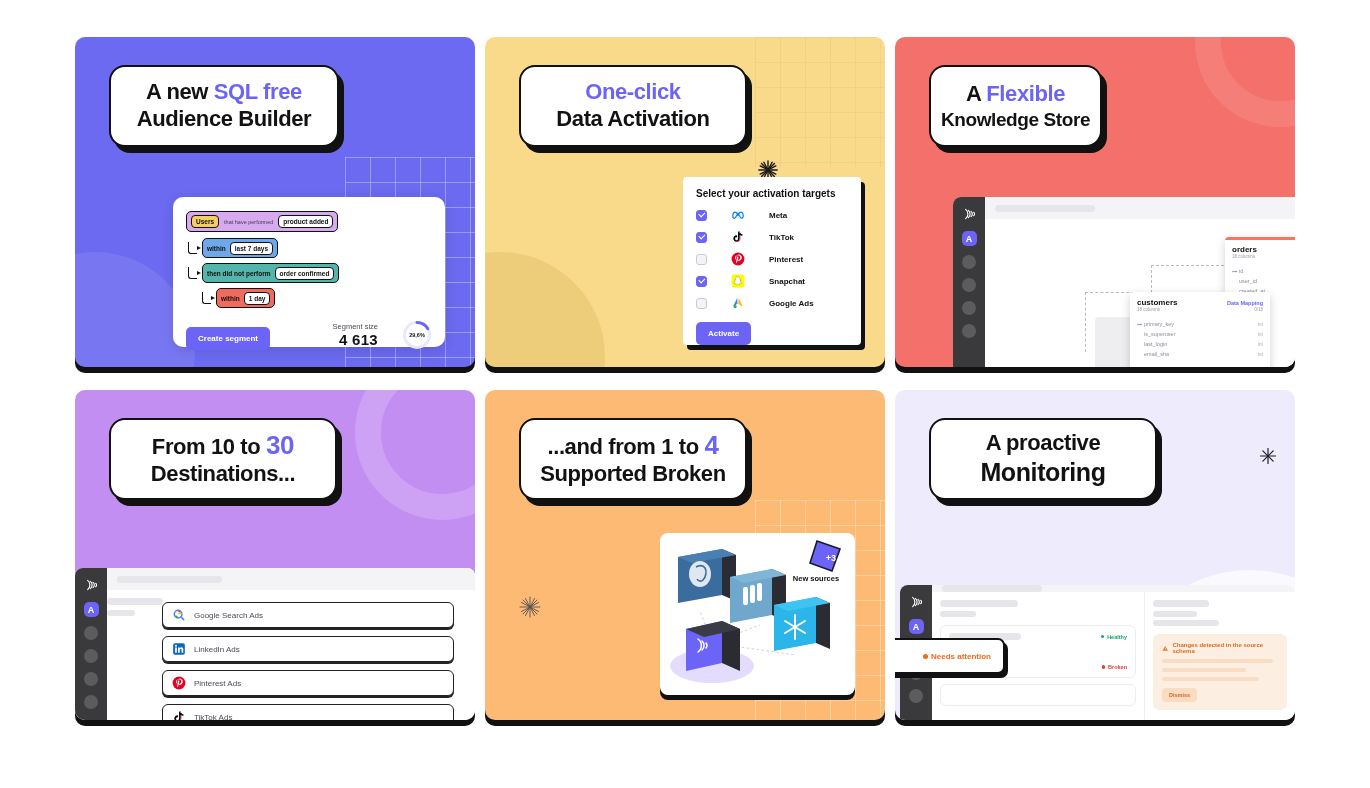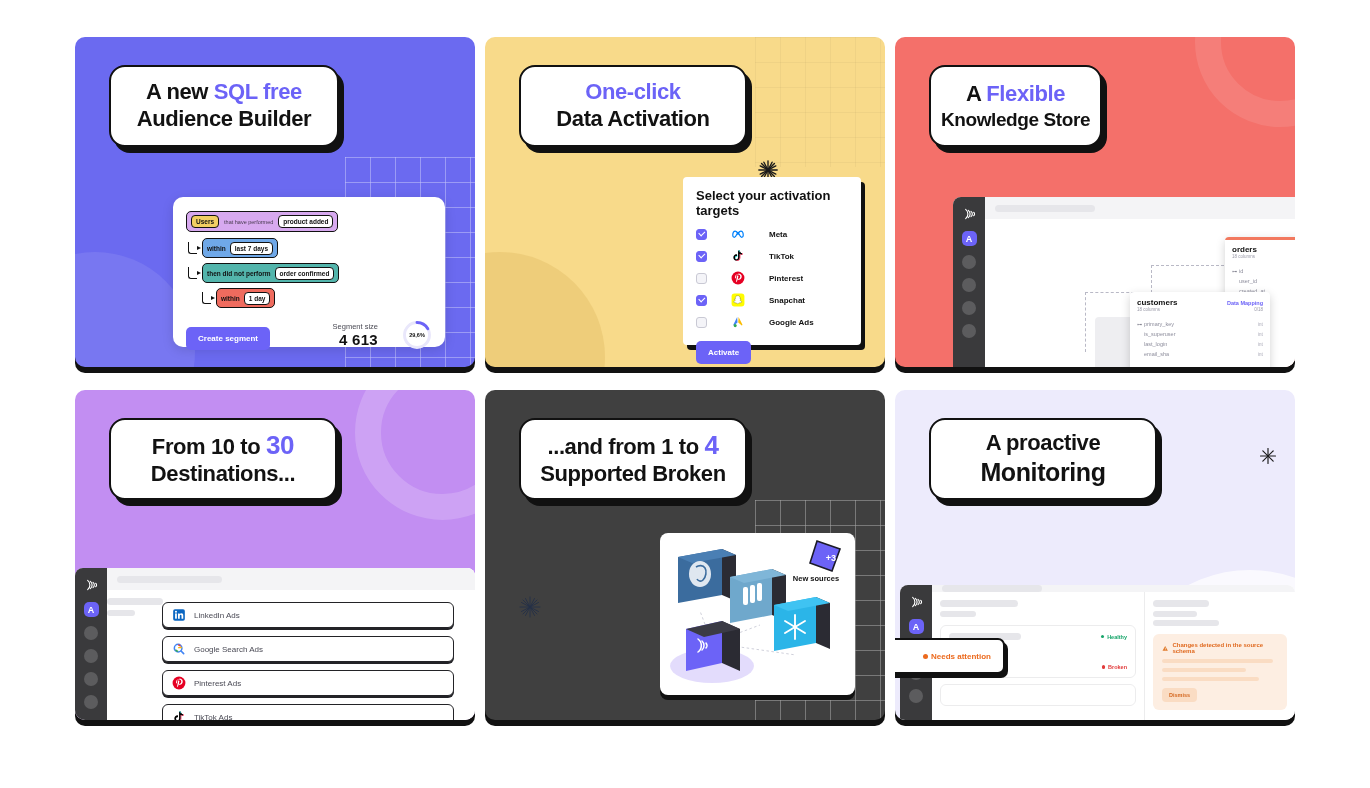--- a/index.html
+++ b/index.html
@@ -144,21 +144,21 @@
   .seg-metric .lbl { font-size: 7.5px; color: #4b4b55; }
   .seg-metric .val { font-size: 15px; font-weight: bold; color: #111; letter-spacing: 0.3px; margin-left: 13px; }
 
   
   .act-panel {
     position: absolute; background: #fff;
     border-radius: 4px;
     box-shadow: 4px 5px 0 0 #111;
     padding: 11px 13px;
   }
-  .act-title { font-size: 13px; font-weight: bold; color: #111; margin-bottom: 9px; }
+  .act-title { font-size: 10px; font-weight: bold; color: #111; margin-bottom: 9px; }
   .act-row { display: flex; align-items: center; gap: 24px; margin-bottom: 8px; }
   .cbox {
     width: 11px; height: 11px; border-radius: 3px;
     border: 1px solid #c9c9d4; background: #f4f4f8;
     display: flex; align-items: center; justify-content: center;
     flex: none; cursor: pointer;
   }
   .cbox.on { background: #6C63F7; border-color: #6C63F7; }
   .cbox.on::after {
     content: ""; width: 5px; height: 2.5px;
@@ -526,58 +526,58 @@
       <div class="app-main">
         <div class="topbar">
           <div class="skel" style="width:105px"></div>
         </div>
         <div class="skel" style="position:absolute; left:0; top:30px; width:56px; height:7px;"></div>
         <div class="skel" style="position:absolute; left:0; top:42px; width:28px; height:6px;"></div>
 
         <div style="position:absolute; left:55px; top:34px; width:292px;">
           <div class="dest-row">
             <svg class="brand-ico" viewBox="0 0 24 24">
-              <rect x="2" y="2" width="20" height="20" rx="3" fill="#0A66C2"></rect>
-              <rect x="5.3" y="9.3" width="3" height="9" fill="#fff"></rect>
-              <circle cx="6.8" cy="6.3" r="1.8" fill="#fff"></circle>
-              <path d="M10.3 9.3h2.9v1.3c.5-.9 1.6-1.5 2.9-1.5 2.2 0 3.2 1.4 3.2 3.9v5.3h-3v-4.8c0-1.2-.4-1.9-1.4-1.9-1 0-1.6.7-1.6 1.9v4.8h-3z" fill="#fff"></path>
-            </svg>
-            <span class="dest-name">LinkedIn Ads</span>
-          </div>
-          <div class="dest-row">
-            <svg class="brand-ico" viewBox="0 0 24 24">
               <circle cx="10.5" cy="10.5" r="6.5" fill="none" stroke="#4285F4" stroke-width="2.6"></circle>
               <line x1="15.5" y1="15.5" x2="20" y2="20" stroke="#4285F4" stroke-width="2.8" stroke-linecap="round"></line>
               <path d="M10.5 4a6.5 6.5 0 0 1 5.3 2.7l-2 1.5A4 4 0 0 0 10.5 6.5z" fill="#EA4335"></path>
               <path d="M16.8 8.5a6.5 6.5 0 0 1 .2 2h-6.5V8.5z" fill="#FBBC05"></path>
               <path d="M10.5 17a6.5 6.5 0 0 1-5.6-3.2l2.1-1.3a4 4 0 0 0 3.5 2z" fill="#34A853"></path>
             </svg>
             <span class="dest-name">Google Search Ads</span>
           </div>
           <div class="dest-row">
             <svg class="brand-ico" viewBox="0 0 24 24">
+              <rect x="2" y="2" width="20" height="20" rx="3" fill="#0A66C2"></rect>
+              <rect x="5.3" y="9.3" width="3" height="9" fill="#fff"></rect>
+              <circle cx="6.8" cy="6.3" r="1.8" fill="#fff"></circle>
+              <path d="M10.3 9.3h2.9v1.3c.5-.9 1.6-1.5 2.9-1.5 2.2 0 3.2 1.4 3.2 3.9v5.3h-3v-4.8c0-1.2-.4-1.9-1.4-1.9-1 0-1.6.7-1.6 1.9v4.8h-3z" fill="#fff"></path>
+            </svg>
+            <span class="dest-name">LinkedIn Ads</span>
+          </div>
+          <div class="dest-row">
+            <svg class="brand-ico" viewBox="0 0 24 24">
               <circle cx="12" cy="12" r="11" fill="#E60023"></circle>
               <path d="M12.3 5.5c-3.7 0-5.6 2.5-5.6 4.6 0 1.3.5 2.4 1.6 2.8.2.1.3 0 .4-.2l.2-.6c0-.2 0-.3-.1-.4-.4-.5-.6-1-.6-1.8 0-2.1 1.6-4 4.2-4 2.3 0 3.5 1.4 3.5 3.2 0 2.4-1.1 4.4-2.7 4.4-.9 0-1.5-.7-1.3-1.6.3-1.1.8-2.2.8-3 0-.7-.4-1.3-1.2-1.3-.9 0-1.7 1-1.7 2.3 0 .8.3 1.4.3 1.4l-1.1 4.7c-.3 1.4-.1 3.2 0 3.3 0 .1.2.1.2 0 .1-.1 1.2-1.5 1.6-2.9l.6-2.3c.3.6 1.2 1.1 2.2 1.1 2.9 0 4.8-2.6 4.8-6.1 0-2.6-2.2-5-5.6-5z" fill="#fff"></path>
             </svg>
             <span class="dest-name">Pinterest Ads</span>
           </div>
           <div class="dest-row">
             <svg class="brand-ico" viewBox="0 0 24 24">
               <path d="M16.6 5.8c-.9-.9-1.4-2-1.5-3.3h-3v12.4c0 1.4-1.2 2.6-2.6 2.6s-2.6-1.2-2.6-2.6 1.2-2.6 2.6-2.6c.3 0 .5 0 .8.1V9.3c-.3 0-.5-.1-.8-.1C6.4 9.2 4 11.6 4 14.6S6.4 20 9.5 20s5.5-2.4 5.5-5.4V8.5c1.1.8 2.4 1.2 3.8 1.2V6.8c-.8 0-1.6-.3-2.2-1z" fill="#010101"></path>
               <path d="M15.2 4.5c-.7-.7-1.2-1.6-1.4-2.6h-1.2c.3 1.6 1.2 3 2.6 3.9z" fill="#25F4EE"></path>
               <path d="M18.8 7v2.3c-1.4 0-2.7-.5-3.8-1.2v6.1c0 3-2.4 5.4-5.5 5.4-1.1 0-2.2-.3-3-.9 1 1.1 2.5 1.8 4.1 1.8 3 0 5.5-2.4 5.5-5.4V9c1.1.8 2.4 1.2 3.8 1.2V7.2c-.4 0-.7-.1-1.1-.2z" fill="#FE2C55"></path>
             </svg>
             <span class="dest-name">TikTok Ads</span>
           </div>
         </div>
       </div>
     </div>
   </div>
 
-  <div class="card" style="background:#404040">
+  <div class="card" style="background:#fdba74">
     <div class="card-bg">
       <div class="paper lt" style="right:0; top:110px; width:130px; height:220px; opacity:.55"></div>
     </div>
 
     <div class="headline" style="left:34px; top:28px; width:228px; height:82px;">
       <div class="l1">
         <span>...and from 1 to </span><span class="hl-accent-big">4</span>
       </div>
       <div class="l2">Supported Broken</div>
     </div>

